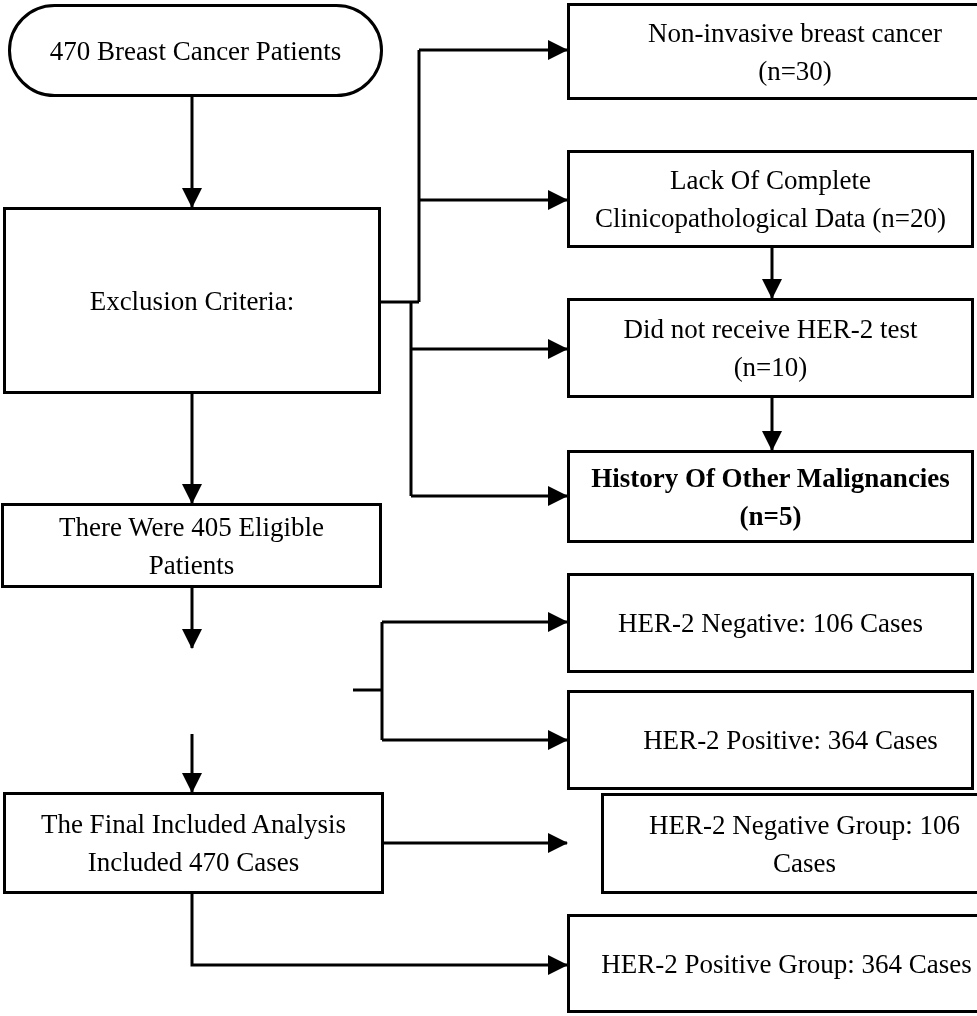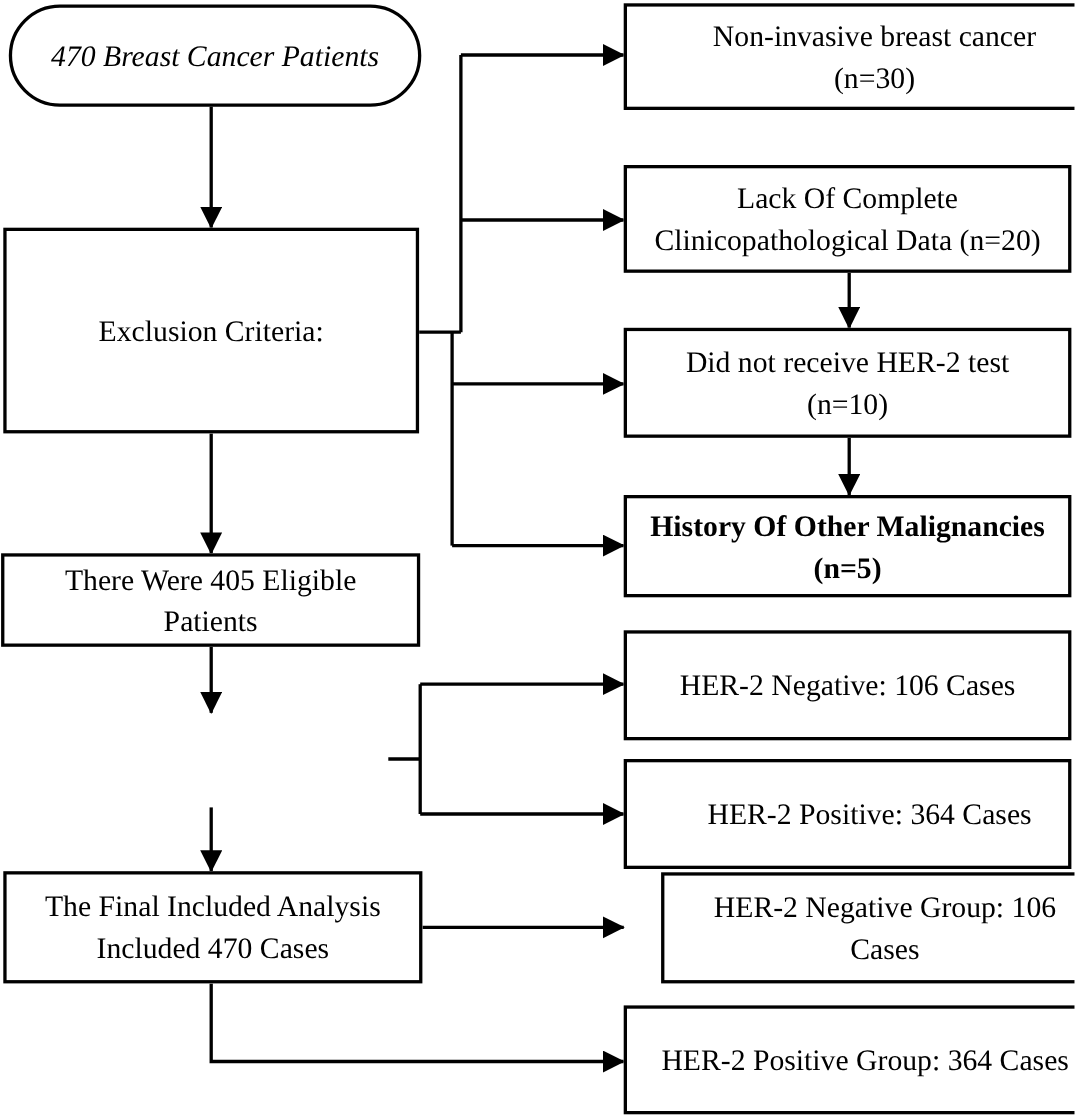--- a/index.html
+++ b/index.html
@@ -70,21 +70,21 @@
     <line x1="382" y1="622" x2="382" y2="740"></line>
     <line x1="382" y1="622" x2="567" y2="622" marker-end="url(#ah)"></line>
     <line x1="382" y1="740" x2="567" y2="740" marker-end="url(#ah)"></line>
 
     <line x1="192" y1="734" x2="192" y2="792" marker-end="url(#ah)"></line>
 
     <line x1="384" y1="843" x2="567" y2="843" marker-end="url(#ah)"></line>
     <polyline points="192,894 192,965 567,965" marker-end="url(#ah)"></polyline>
   </svg>
 
-  <div class="node stadium" style="left:8px; top:4px; width:375px; height:93px;font-style:italic;">470 Breast Cancer Patients</div>
+  <div class="node stadium" style="left:8px; top:4px; width:375px; height:93px;">470 Breast Cancer Patients</div>
 
   <div class="node" style="left:3px; top:207px; width:378px; height:187px;">Exclusion Criteria:</div>
 
   <div class="node" style="left:1px; top:503px; width:381px; height:85px;">There Were 405 Eligible
 Patients</div>
 
 
   <div class="node" style="left:3px; top:792px; width:381px; height:102px;">The Final Included Analysis
 Included 470 Cases</div>
 

